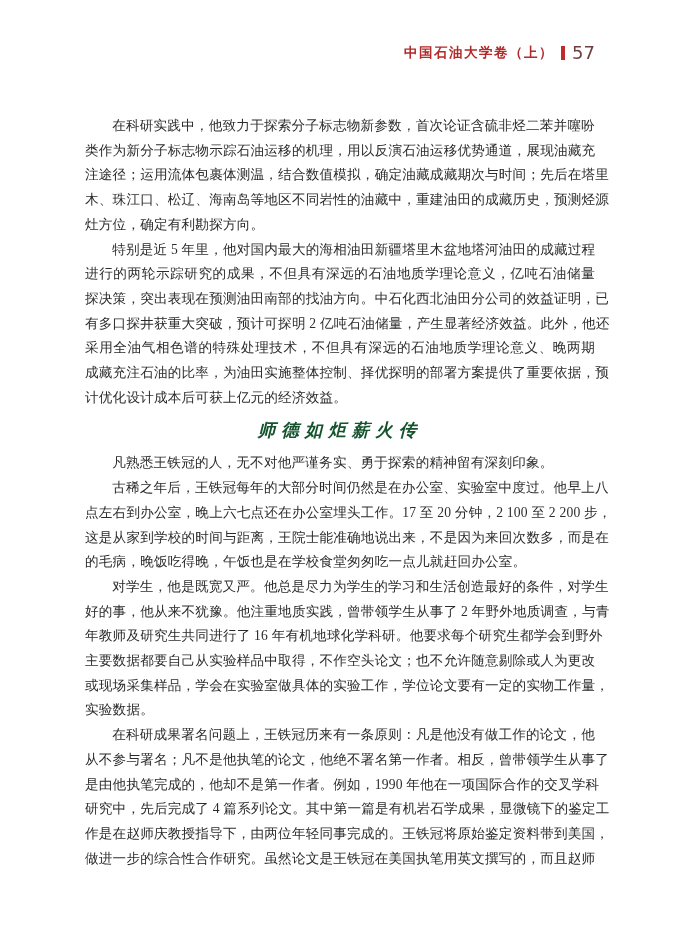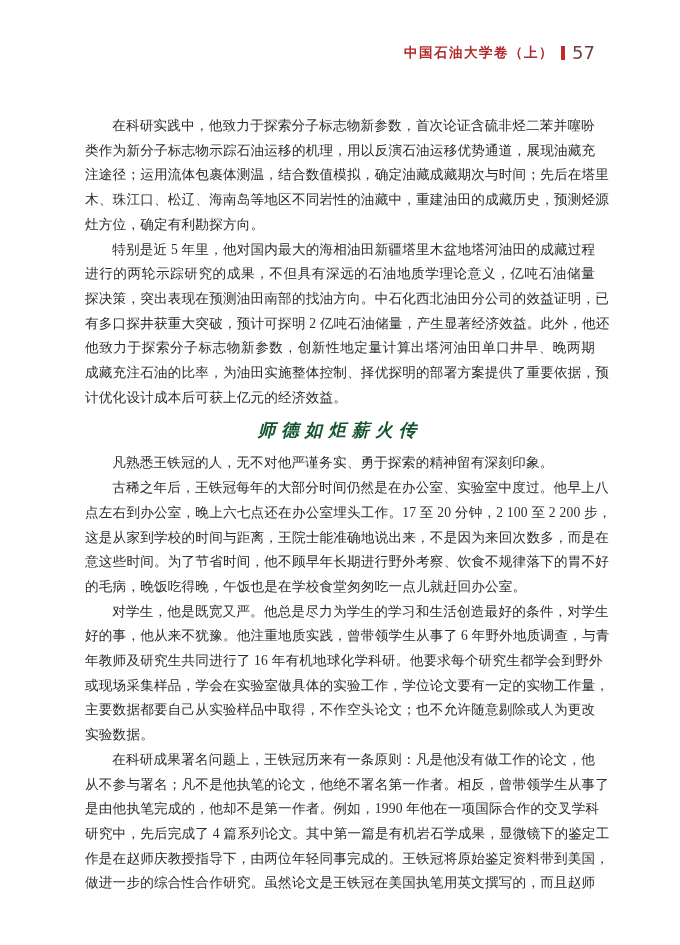--- a/index.html
+++ b/index.html
@@ -95,39 +95,38 @@
     <div class="line indent">在科研实践中，他致力于探索分子标志物新参数，首次论证含硫非烃二苯并噻吩</div>
     <div class="line">类作为新分子标志物示踪石油运移的机理，用以反演石油运移优势通道，展现油藏充</div>
     <div class="line">注途径；运用流体包裹体测温，结合数值模拟，确定油藏成藏期次与时间；先后在塔里</div>
     <div class="line">木、珠江口、松辽、海南岛等地区不同岩性的油藏中，重建油田的成藏历史，预测烃源</div>
     <div class="line end">灶方位，确定有利勘探方向。</div>
 
     <div class="line indent">特别是近 5 年里，他对国内最大的海相油田新疆塔里木盆地塔河油田的成藏过程</div>
     <div class="line">进行的两轮示踪研究的成果，不但具有深远的石油地质学理论意义，亿吨石油储量</div>
     <div class="line">探决策，突出表现在预测油田南部的找油方向。中石化西北油田分公司的效益证明，已</div>
     <div class="line">有多口探井获重大突破，预计可探明 2 亿吨石油储量，产生显著经济效益。此外，他还</div>
-    <div class="line">他致力于探索分子标志物新参数，创新性地定量计算出塔河油田单口井早、晚两期</div>
+    <div class="line">采用全油气相色谱的特殊处理技术，不但具有深远的石油地质学理论意义、晚两期</div>
     <div class="line">成藏充注石油的比率，为油田实施整体控制、择优探明的部署方案提供了重要依据，预</div>
     <div class="line end">计优化设计成本后可获上亿元的经济效益。</div>
 
     <div class="section-heading">师德如炬薪火传</div>
 
     <div class="line indent end">凡熟悉王铁冠的人，无不对他严谨务实、勇于探索的精神留有深刻印象。</div>
 
     <div class="line indent">古稀之年后，王铁冠每年的大部分时间仍然是在办公室、实验室中度过。他早上八</div>
     <div class="line">点左右到办公室，晚上六七点还在办公室埋头工作。17 至 20 分钟，2 100 至 2 200 步，</div>
     <div class="line">这是从家到学校的时间与距离，王院士能准确地说出来，不是因为来回次数多，而是在</div>
-    <div class="line">意这些时间。为了节省时间，他不顾早年长期进行野外考察、饮食不规律落下的胃不好</div>
     <div class="line end">的毛病，晚饭吃得晚，午饭也是在学校食堂匆匆吃一点儿就赶回办公室。</div>
 
     <div class="line indent">对学生，他是既宽又严。他总是尽力为学生的学习和生活创造最好的条件，对学生</div>
-    <div class="line">好的事，他从来不犹豫。他注重地质实践，曾带领学生从事了 6 年野外地质调查，与青</div>
+    <div class="line">好的事，他从来不犹豫。他注重地质实践，曾带领学生从事了 2 年野外地质调查，与青</div>
     <div class="line">年教师及研究生共同进行了 16 年有机地球化学科研。他要求每个研究生都学会到野外</div>
+    <div class="line">主要数据都要自己从实验样品中取得，不作空头论文；也不允许随意剔除或人为更改</div>
     <div class="line">或现场采集样品，学会在实验室做具体的实验工作，学位论文要有一定的实物工作量，</div>
-    <div class="line">主要数据都要自己从实验样品中取得，不作空头论文；也不允许随意剔除或人为更改</div>
     <div class="line end">实验数据。</div>
 
     <div class="line indent">在科研成果署名问题上，王铁冠历来有一条原则：凡是他没有做工作的论文，他</div>
     <div class="line">从不参与署名；凡不是他执笔的论文，他绝不署名第一作者。相反，曾带领学生从事了</div>
     <div class="line">是由他执笔完成的，他却不是第一作者。例如，1990 年他在一项国际合作的交叉学科</div>
     <div class="line">研究中，先后完成了 4 篇系列论文。其中第一篇是有机岩石学成果，显微镜下的鉴定工</div>
     <div class="line">作是在赵师庆教授指导下，由两位年轻同事完成的。王铁冠将原始鉴定资料带到美国，</div>
     <div class="line">做进一步的综合性合作研究。虽然论文是王铁冠在美国执笔用英文撰写的，而且赵师</div>
 
   </div>

